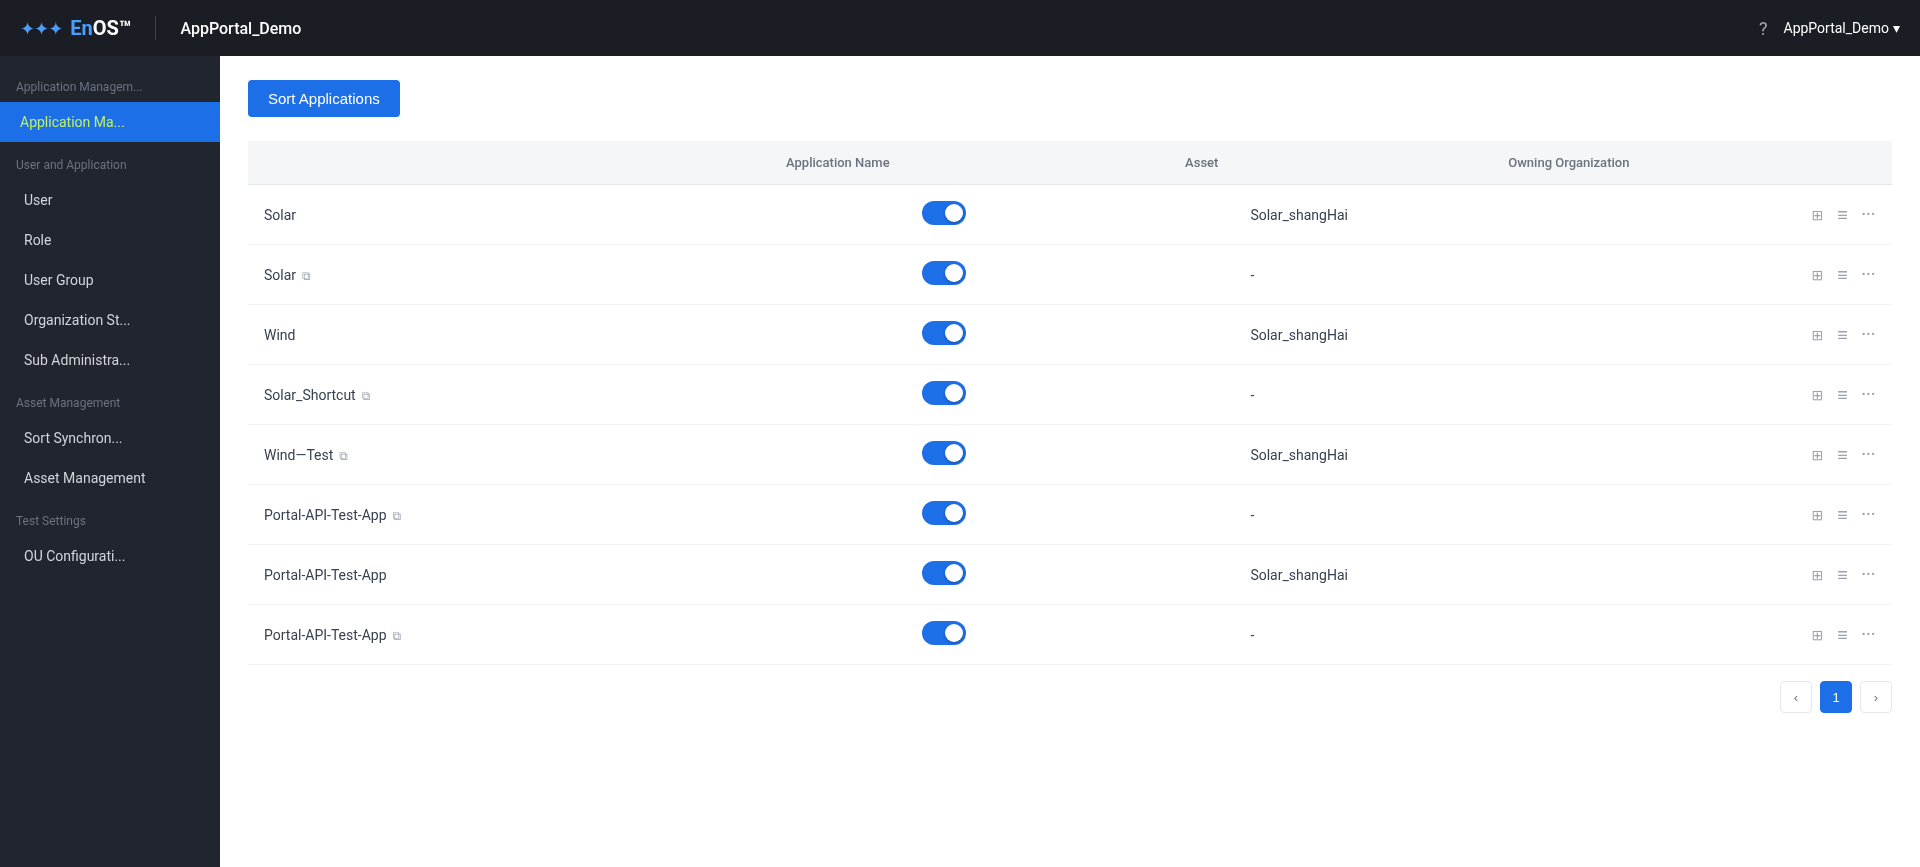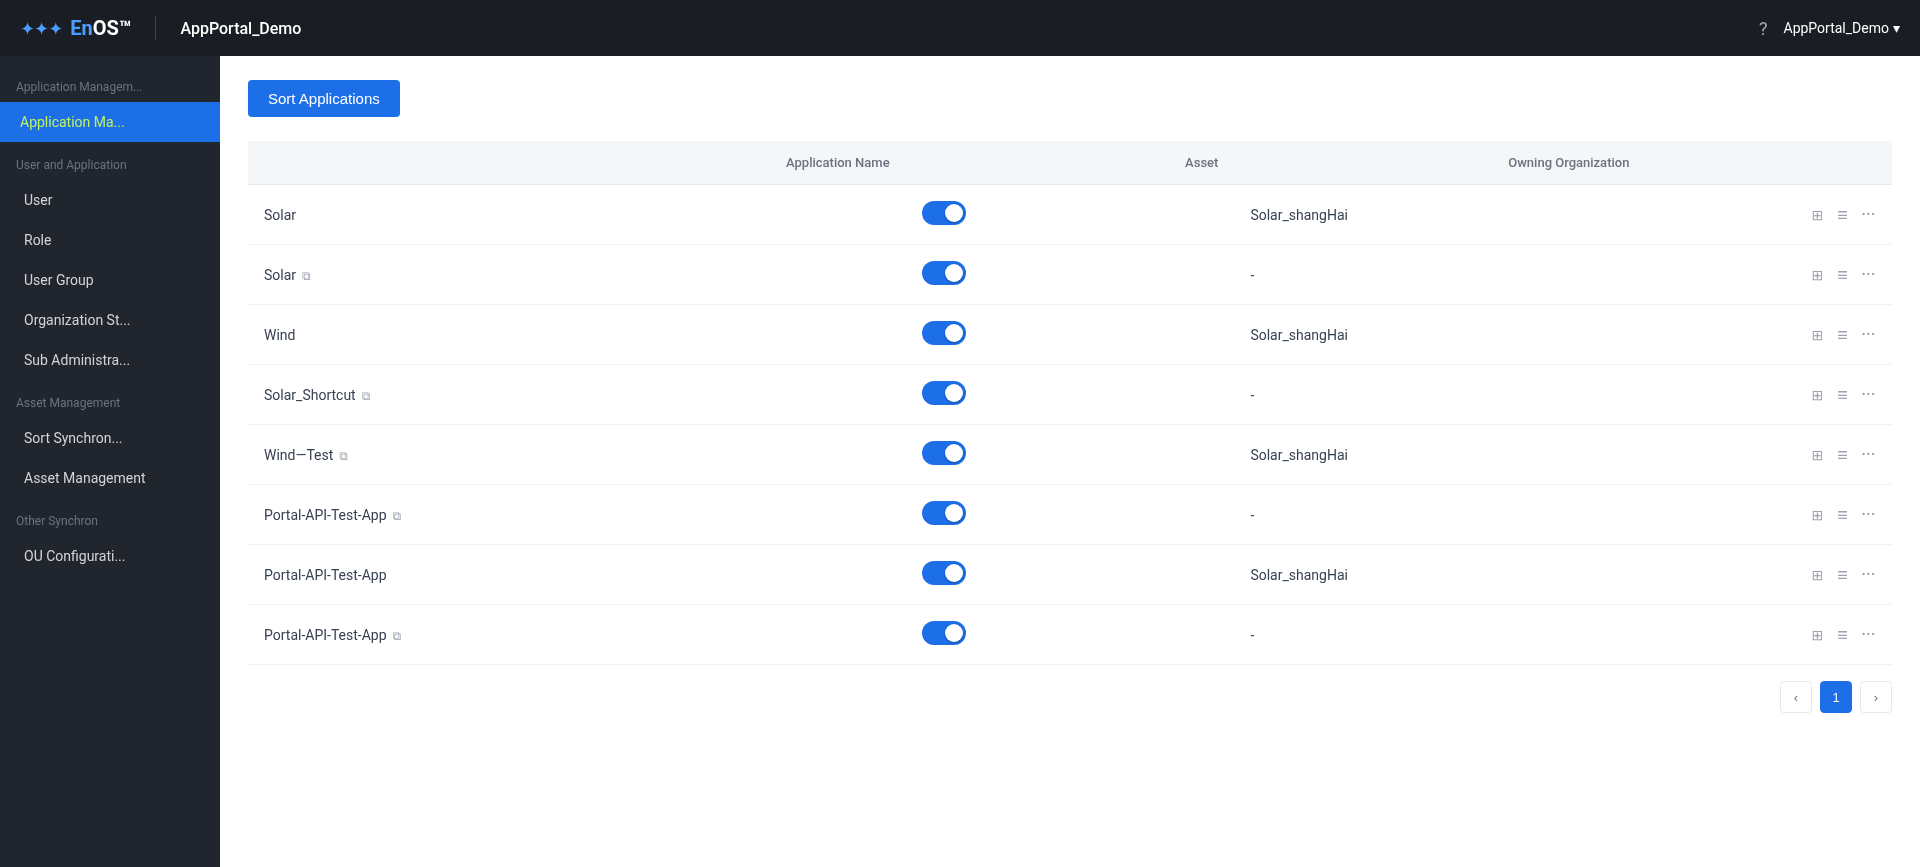--- a/index.html
+++ b/index.html
@@ -179,21 +179,21 @@
     <div class="sidebar-item sub">User</div>
     <div class="sidebar-item sub">Role</div>
     <div class="sidebar-item sub">User Group</div>
     <div class="sidebar-item sub">Organization St...</div>
     <div class="sidebar-item sub">Sub Administra...</div>
 
     <div class="sidebar-section-label">Asset Management</div>
     <div class="sidebar-item sub">Sort Synchron...</div>
     <div class="sidebar-item sub">Asset Management</div>
 
-    <div class="sidebar-section-label">Other Synchron</div>
+    <div class="sidebar-section-label">Test Settings</div>
     <div class="sidebar-item sub">OU Configurati...</div>
   </div>
 
   <div class="content">
     <button class="sort-btn">Sort Applications</button>
 
     <table class="app-table">
       <thead>
         <tr>
           <th class="col-name">Application Name</th>

